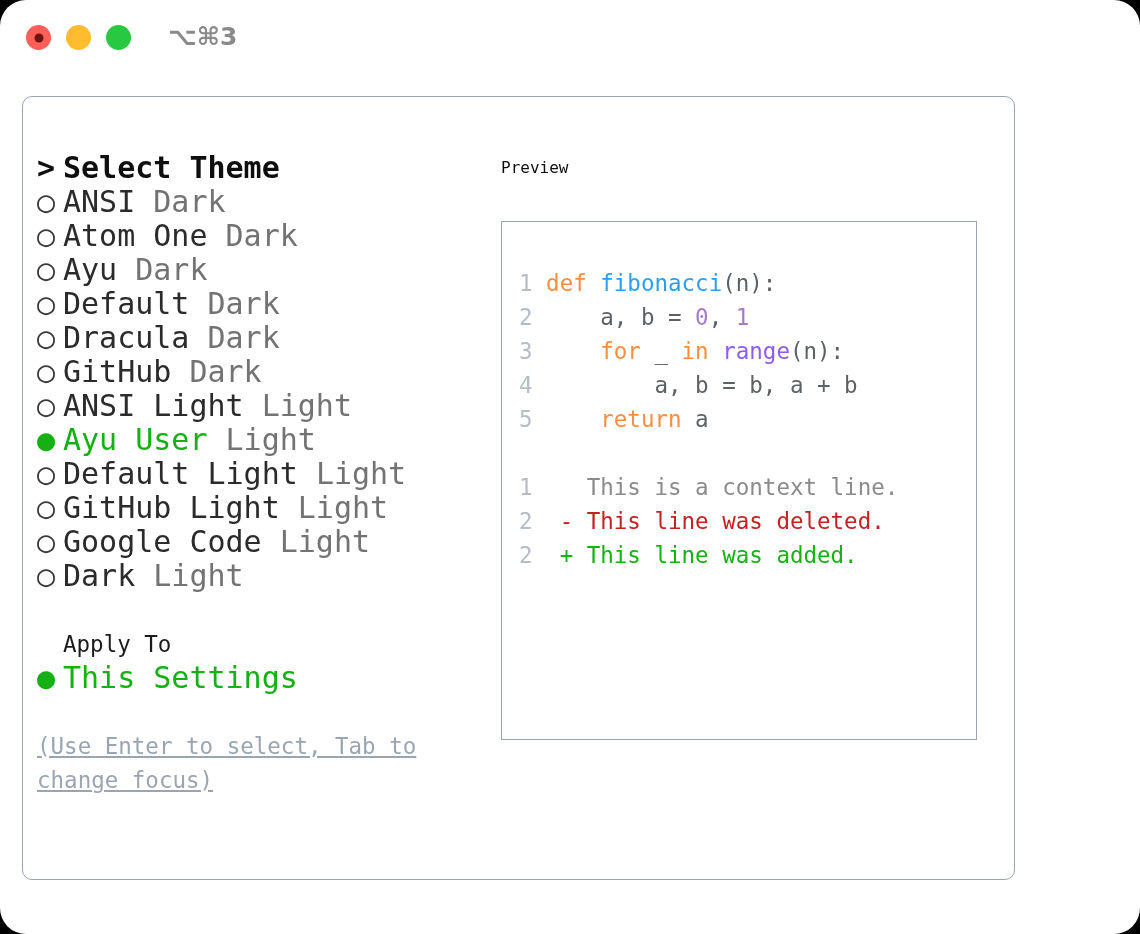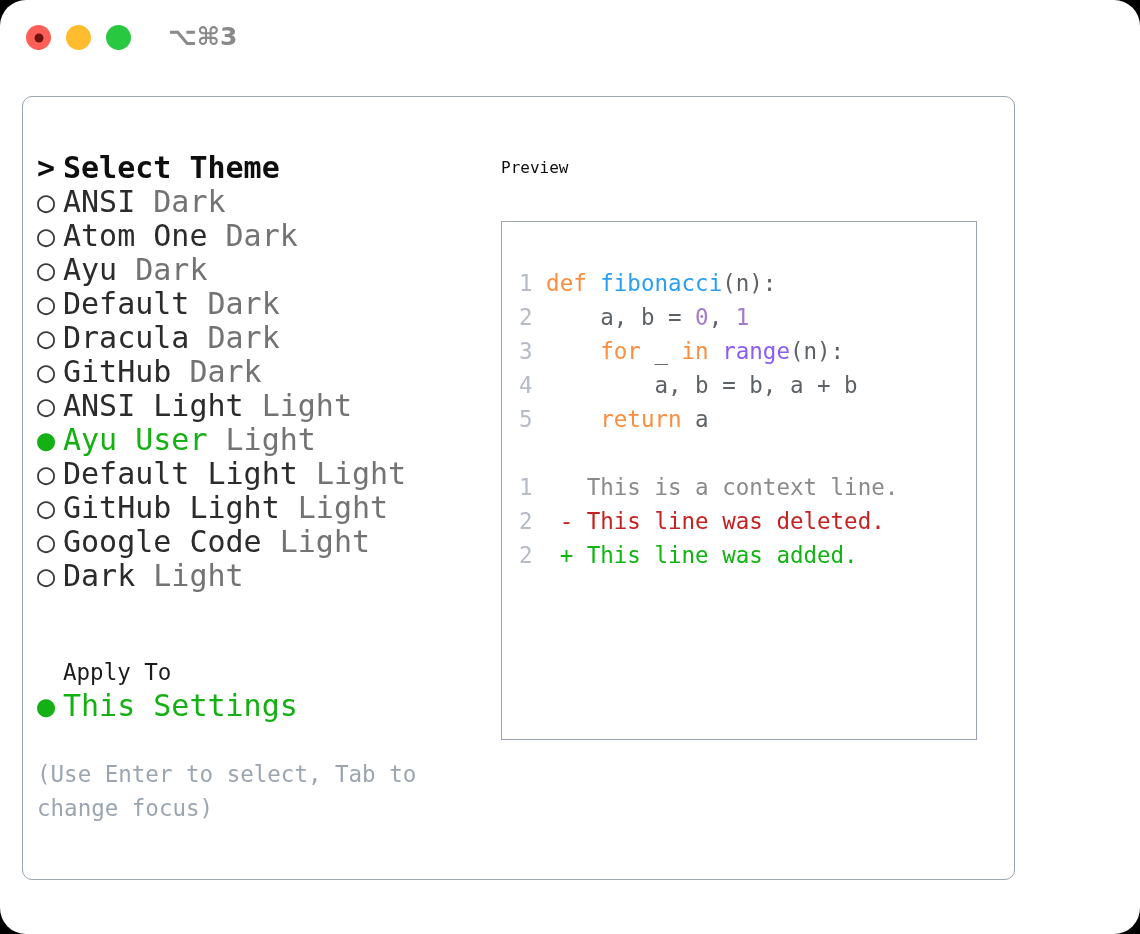--- a/index.html
+++ b/index.html
@@ -116,32 +116,32 @@
 
   .row.selected .mark  { color: #14b014; }
   .row.selected .label { color: #14b014; }
 
   .apply-heading {
     height: 34px;
     line-height: 34px;
     font-size: 22.5px;
     white-space: pre;
     color: #1b1b1b;
-    margin-top: 28px;
   }
   .apply-heading .mark { display: inline-block; width: 26px; }
 
   .spacer-row { height: 34px; }
 
   .hint {
     margin-top: 34px;
     font-size: 22.5px;
     line-height: 34px;
     color: #9aa5b1;
     width: 410px;
+    text-decoration: underline;
   }
 
   
   .right-col {
     position: absolute;
     left: 478px;
     top: 54px;
     width: 500px;
   }
   .preview-title {

